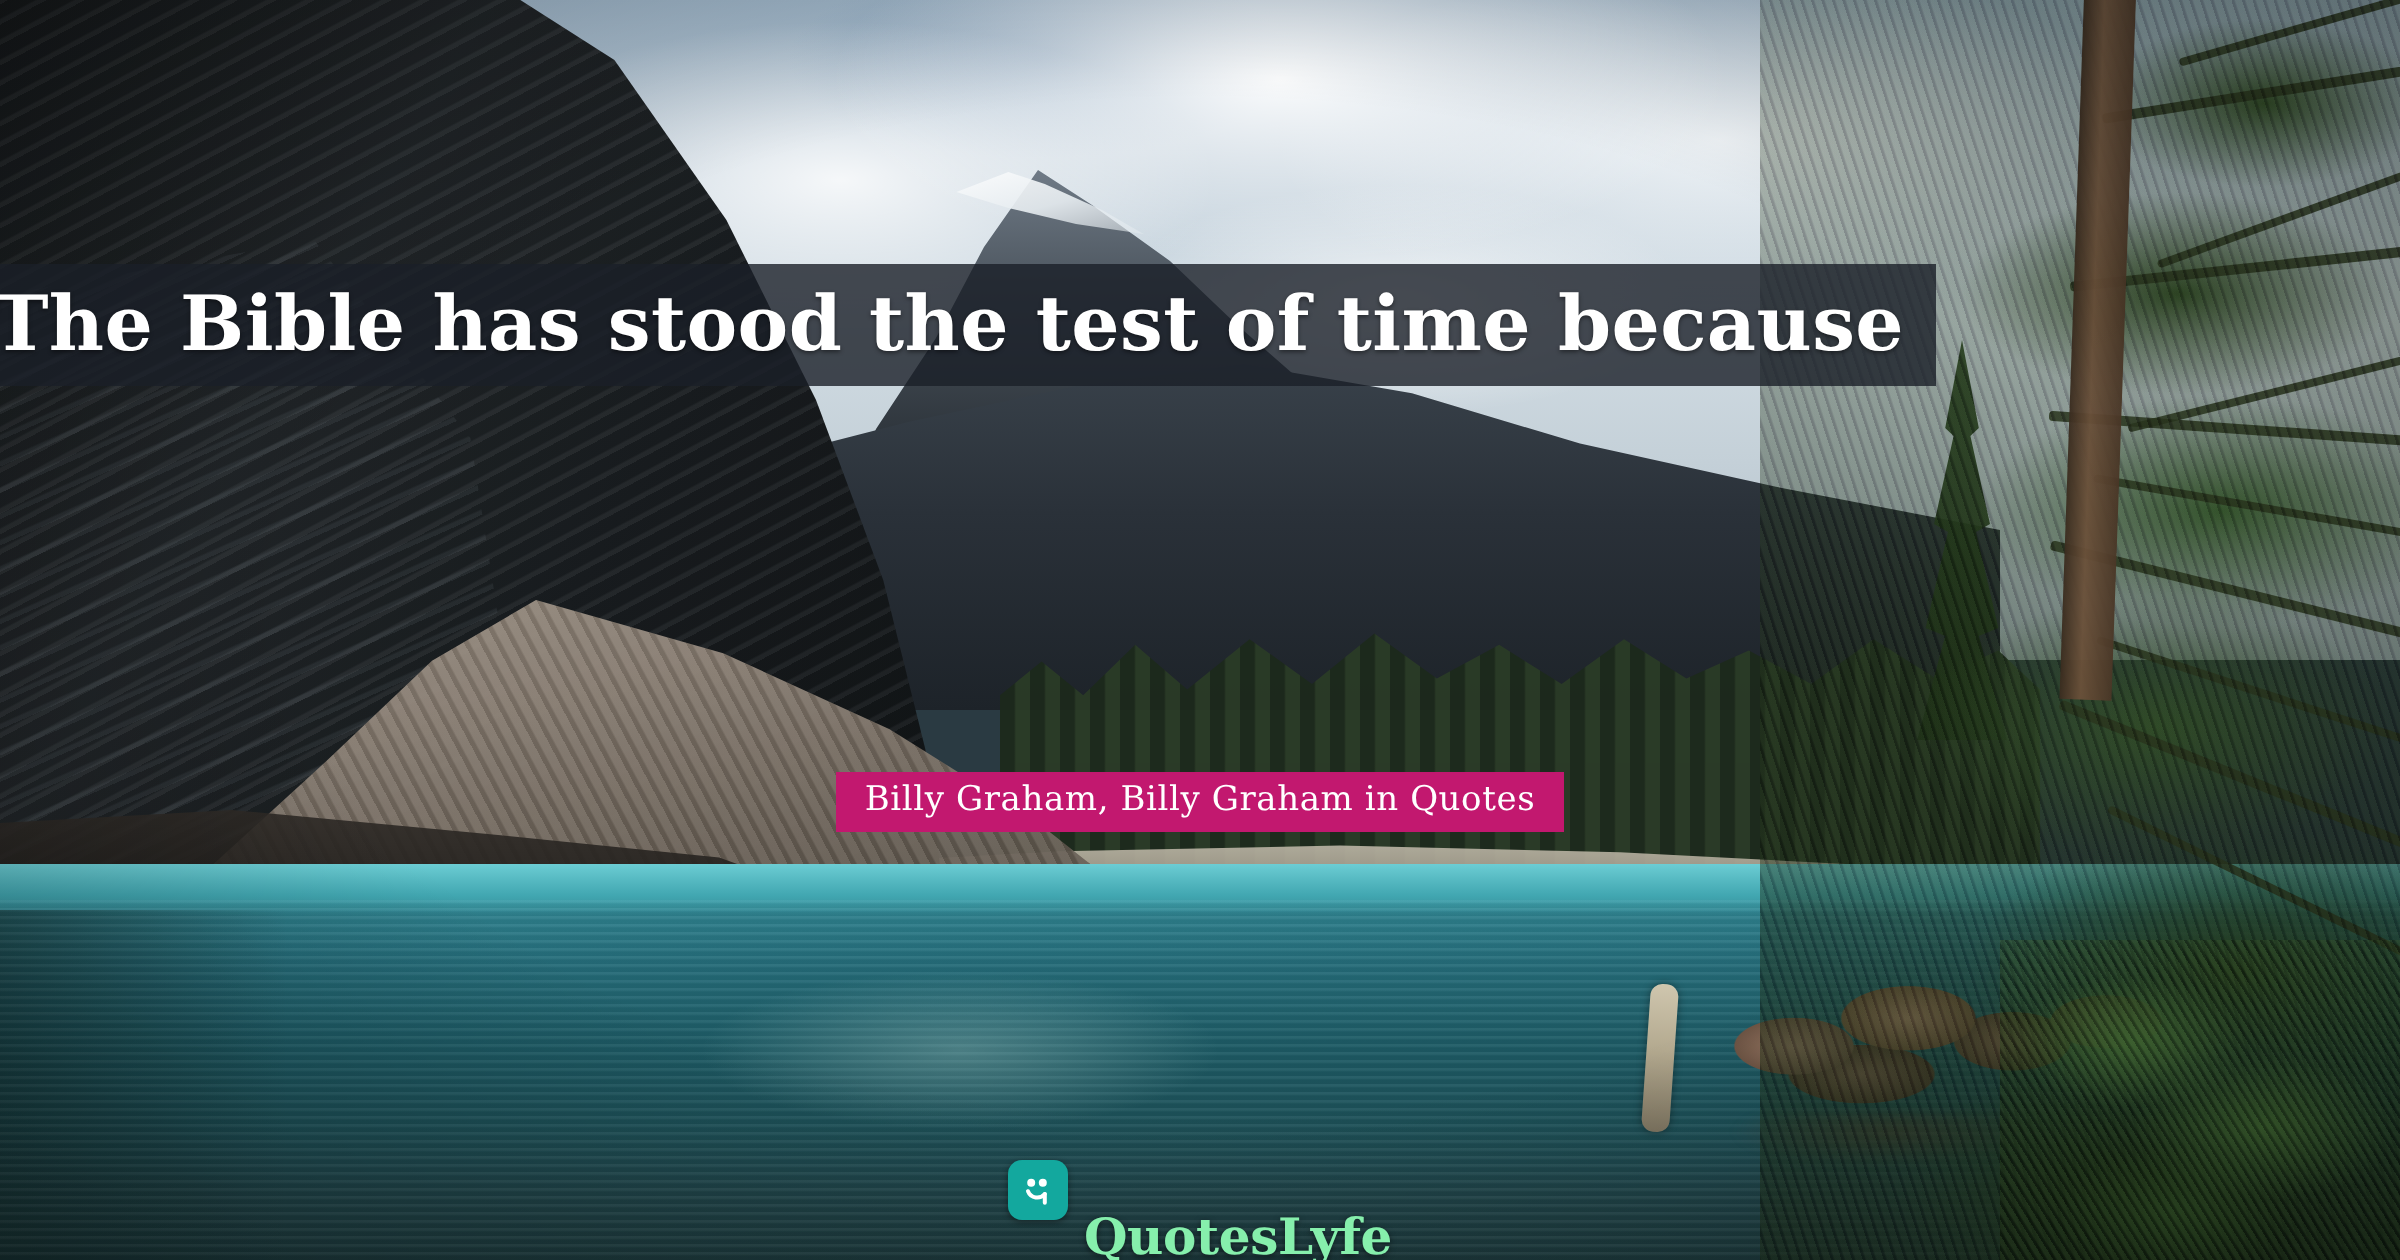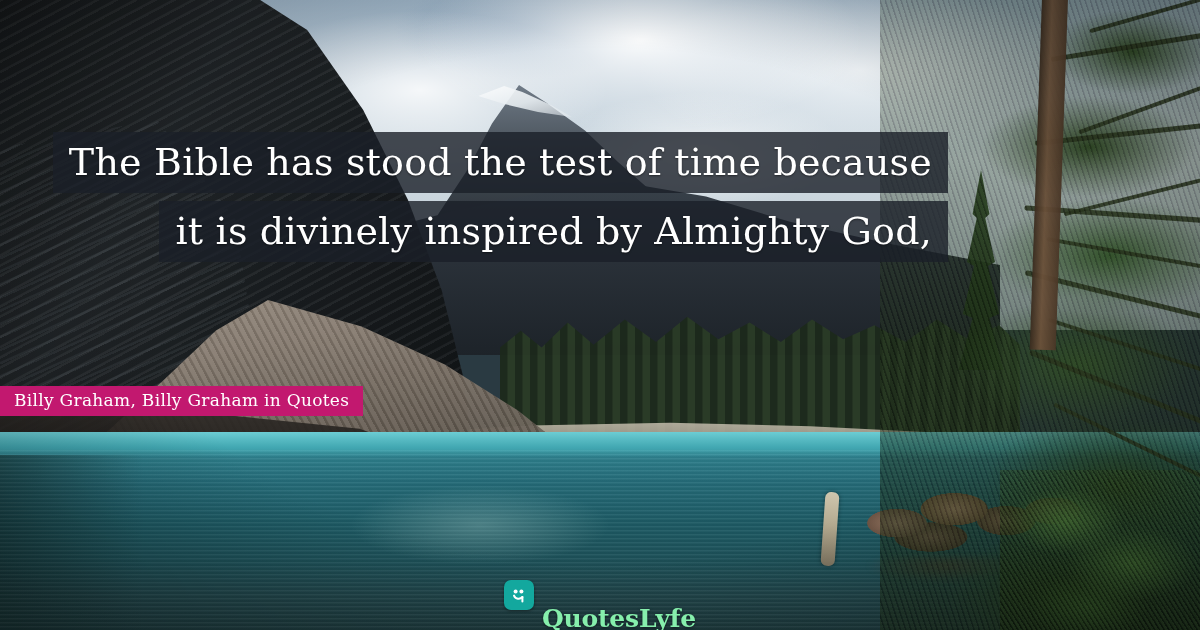--- a/index.html
+++ b/index.html
@@ -201,38 +201,38 @@
   .vignette {
     position: absolute; inset: 0;
     background: radial-gradient(ellipse 820px 460px at 50% 48%, rgba(0,0,0,0) 55%, rgba(0,0,0,0.30) 100%);
     pointer-events: none;
   }
 
   
   .quote-block {
     position: absolute;
     left: 0; top: 128px; width: 948px;
-    display: flex; flex-direction: column; align-items: flex-end;
+    display: flex; flex-direction: column; align-items: center; font-weight: bold;
   }
   .quote-line {
     display: inline-block;
     background: rgba(26,31,40,0.80);
     color: #ffffff;
     font-size: 38px;
     line-height: 1.0;
     letter-spacing: 0.2px;
     padding: 11px 16px 12px 16px;
     margin: 4px 0;
     white-space: nowrap;
     text-shadow: 0 1px 2px rgba(0,0,0,0.45);
   }
 
   .attrib-wrap {
     position: absolute; left: 0; top: 386px; width: 1200px;
-    display: flex; justify-content: flex-start;
+    display: flex; justify-content: center;
   }
   .attrib {
     display: inline-block;
     background: #c2186f;
     color: #ffffff;
     font-size: 17px;
     line-height: 1;
     padding: 6px 14px 7px 14px;
     letter-spacing: 0.3px;
     white-space: nowrap;
@@ -308,21 +308,20 @@
     <div class="trunk"></div>
 
     <div class="bush-right"></div>
     <div class="bush-tex"></div>
 
     <div class="vignette"></div>
   </div>
 
   <div class="quote-block">
     <span class="quote-line">The Bible has stood the test of time because</span>
-    <span class="quote-line">it is divinely inspired by Almighty God,</span>
   </div>
 
   <div class="attrib-wrap">
     <span class="attrib">Billy Graham, Billy Graham in Quotes</span>
   </div>
 
   <div class="logo-wrap">
     <span class="logo-mark">
       <svg width="20" height="20" viewBox="0 0 20 20" aria-hidden="true">
         <circle cx="6.6" cy="6.4" r="2.0" fill="#ffffff"></circle>

